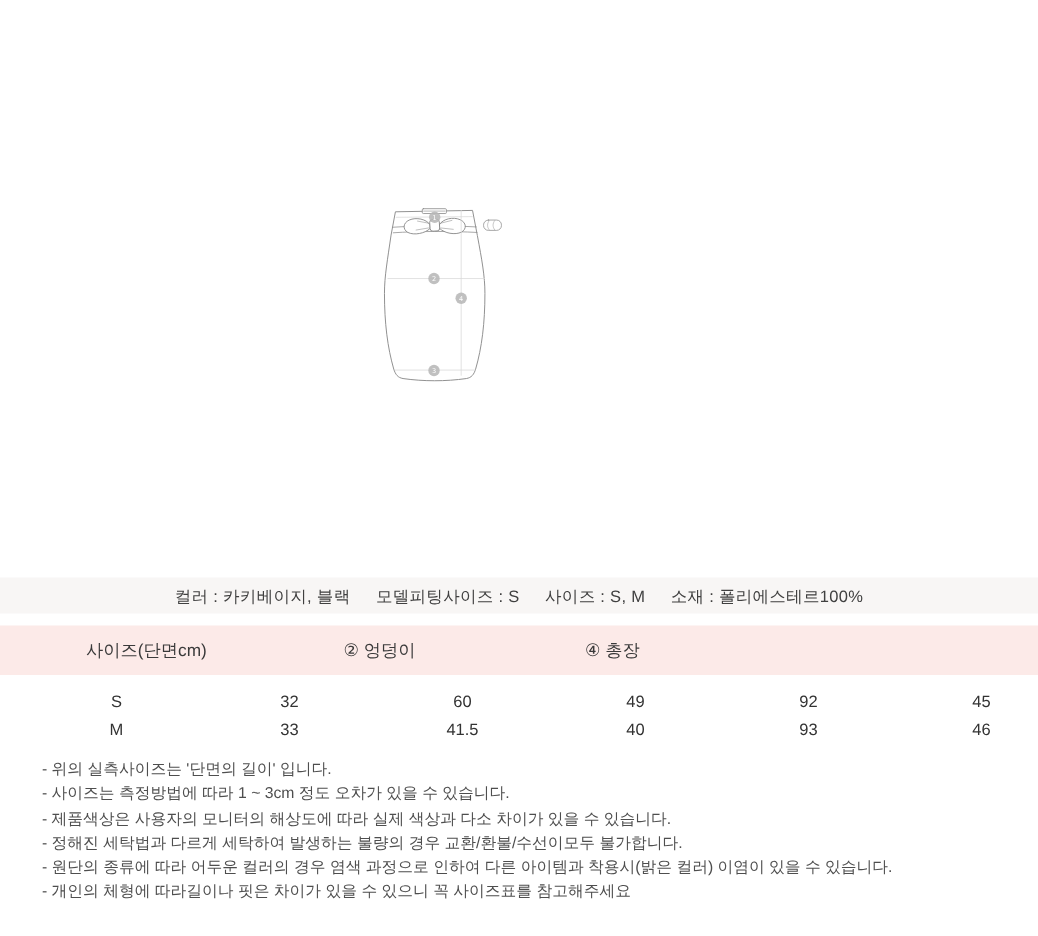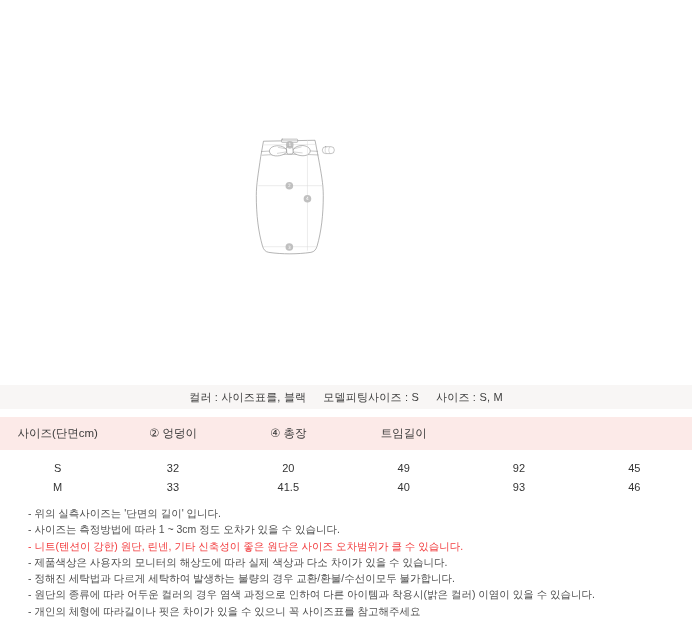--- a/index.html
+++ b/index.html
@@ -11,21 +11,21 @@
 
   
   .info-band{position:absolute;left:0;top:385px;width:692px;height:24px;background:#f8f6f5;
              display:flex;align-items:center;justify-content:center;gap:17px;
              font-size:11px;color:#404040;letter-spacing:0.2px;}
 
   
   .size-table{position:absolute;left:0;top:417px;width:692px;}
   .tbl-row{display:flex;width:100%;}
   .tbl-header{background:#fceae8;height:33px;align-items:center;}
-  .tbl-cell{width:16.666%;text-align:center;font-size:11.5px;color:#3a3a3a;}
+  .tbl-cell{width:16.666%;text-align:center;font-size:11.5px;color:#3a3a3a;margin-left:40px;}
   .tbl-data{height:19px;align-items:center;}
   .tbl-data .tbl-cell{font-size:11px;color:#333333;}
   .tbl-spacer{height:8px;}
 
   
   .notes{position:absolute;left:28px;top:505px;width:650px;}
   .note{font-size:10.5px;color:#4e4e4e;line-height:16.3px;height:16.3px;white-space:nowrap;}
   .note-red{color:#f23b3d;}
 </style>
 </head>
@@ -74,54 +74,53 @@
         <text x="344" y="196">2</text>
         <circle cx="344" cy="326" r="8.3" fill="#b7b7b7" opacity="0.88"></circle>
         <text x="344" y="329.5">3</text>
         <circle cx="383.5" cy="221" r="8.3" fill="#b7b7b7" opacity="0.88"></circle>
         <text x="383.5" y="224.5">4</text>
       </g>
     </svg>
   </div>
 
   <div class="info-band">
-    <span>컬러 : 사이즈표를, 블랙</span>
+    <span>컬러 : 카키베이지, 블랙</span>
     <span>모델피팅사이즈 : S</span>
     <span>사이즈 : S, M</span>
+    <span>소재 : 폴리에스테르100%</span>
   </div>
 
   <div class="size-table">
     <div class="tbl-row tbl-header">
       <div class="tbl-cell">사이즈(단면cm)</div>
       <div class="tbl-cell">② 엉덩이</div>
       <div class="tbl-cell">④ 총장</div>
-      <div class="tbl-cell">트임길이</div>
     </div>
     <div class="tbl-spacer"></div>
     <div class="tbl-row tbl-data">
       <div class="tbl-cell">S</div>
       <div class="tbl-cell">32</div>
-      <div class="tbl-cell">20</div>
+      <div class="tbl-cell">60</div>
       <div class="tbl-cell">49</div>
       <div class="tbl-cell">92</div>
       <div class="tbl-cell">45</div>
     </div>
     <div class="tbl-row tbl-data">
       <div class="tbl-cell">M</div>
       <div class="tbl-cell">33</div>
       <div class="tbl-cell">41.5</div>
       <div class="tbl-cell">40</div>
       <div class="tbl-cell">93</div>
       <div class="tbl-cell">46</div>
     </div>
   </div>
 
   <div class="notes">
     <div class="note">- 위의 실측사이즈는 '단면의 길이' 입니다.</div>
     <div class="note">- 사이즈는 측정방법에 따라 1 ~ 3cm 정도 오차가 있을 수 있습니다.</div>
-    <div class="note note-red">- 니트(텐션이 강한) 원단, 린넨, 기타 신축성이 좋은 원단은 사이즈 오차범위가 클 수 있습니다.</div>
     <div class="note">- 제품색상은 사용자의 모니터의 해상도에 따라 실제 색상과 다소 차이가 있을 수 있습니다.</div>
     <div class="note">- 정해진 세탁법과 다르게 세탁하여 발생하는 불량의 경우 교환/환불/수선이모두 불가합니다.</div>
     <div class="note">- 원단의 종류에 따라 어두운 컬러의 경우 염색 과정으로 인하여 다른 아이템과 착용시(밝은 컬러) 이염이 있을 수 있습니다.</div>
     <div class="note">- 개인의 체형에 따라길이나 핏은 차이가 있을 수 있으니 꼭 사이즈표를 참고해주세요</div>
   </div>
 
 </div>
 
 </body></html>

